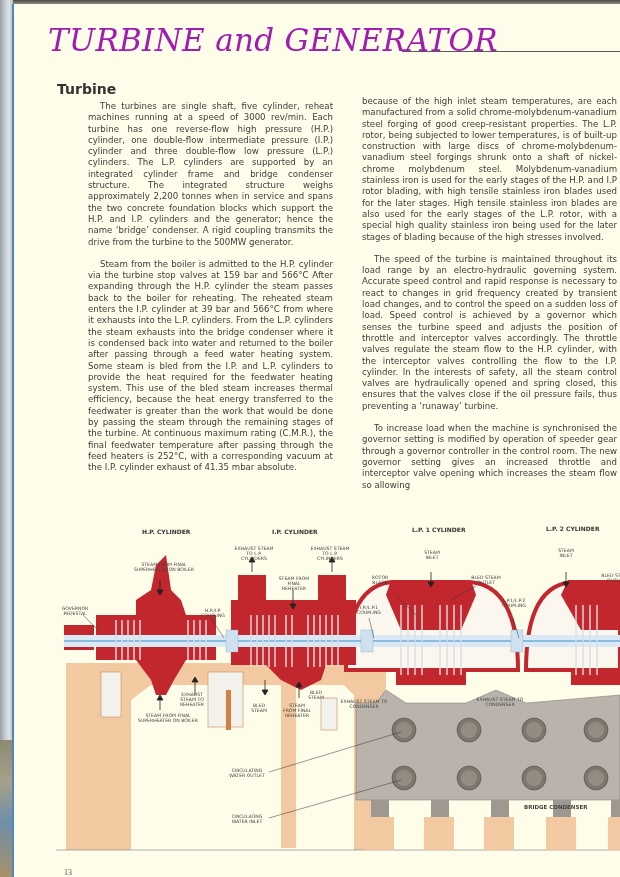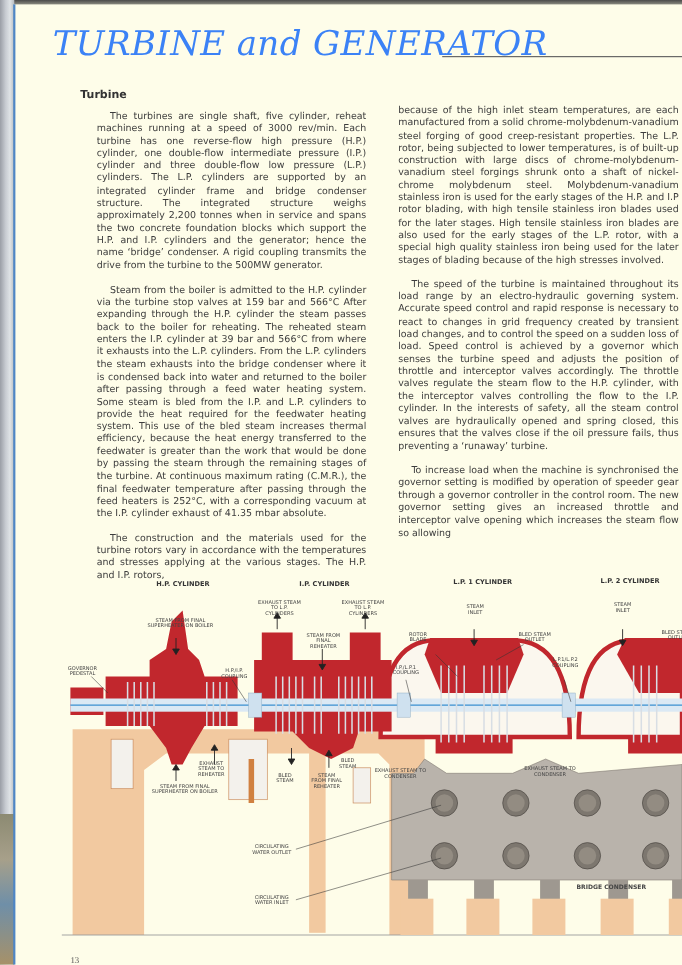--- a/index.html
+++ b/index.html
@@ -7,24 +7,24 @@
   body { position: relative; font-family: "DejaVu Sans", sans-serif; color: #3a3a3a; }
 
   .top-shadow { position: absolute; left: 0; top: 0; width: 620px; height: 4px; background: linear-gradient(#4a4a4a, #8a8a80); }
   .spine { position: absolute; left: 0; top: 0; width: 13px; height: 877px;
     background: linear-gradient(90deg, #9a9ea6 0%, #c8ccd2 40%, #dfe3e6 70%, #b7bcc0 100%); }
   .spine-line { position: absolute; left: 12px; top: 4px; width: 2px; height: 873px; background: #4e86c5; }
   .spine-photo { position: absolute; left: 0; top: 740px; width: 13px; height: 137px;
     background: linear-gradient(180deg, #8c8a72, #a7a08a 30%, #6f8fa8 60%, #a79168); }
 
   .page-title { position: absolute; left: 48px; top: 22px; font-family: "DejaVu Serif", serif;
-    font-style: italic; font-weight: normal; font-size: 31px; color: #3b82f6; letter-spacing: 0.3px; white-space: nowrap; }
+    font-style: italic; font-weight: normal; font-size: 31px; color: #a21caf; letter-spacing: 0.3px; white-space: nowrap; }
   .title-rule { position: absolute; left: 402px; top: 51px; width: 218px; height: 1px; background: #5a5a5a; }
 
-  .section-heading { position: absolute; left: 57px; top: 81px; font-size: 10px; font-weight: bold; color: #333; margin-left: 16px; }
+  .section-heading { position: absolute; left: 57px; top: 81px; font-size: 14px; font-weight: bold; color: #333; }
 
   .col { position: absolute; font-size: 8.6px; line-height: 11.3px; color: #3d3d3d; text-align: justify; }
   .col p { text-indent: 12px; margin-bottom: 11px; }
   .col p.cont { text-indent: 0; }
   .col-left { left: 57px; top: 101px; width: 245px; margin-left: 31px; }
   .col-right { left: 362px; top: 96px; width: 255px; }
 
   .diagram { position: absolute; left: 56px; top: 520px; width: 564px; height: 340px; }
   .label { position: absolute; font-size: 4.6px; line-height: 5.2px; text-align: center; color: #444; text-transform: uppercase; white-space: nowrap; }
   .cyl-title { position: absolute; font-size: 6px; font-weight: bold; color: #333; white-space: nowrap; }
@@ -39,21 +39,20 @@
 <div class="spine-line"></div>
 
 <h1 class="page-title">TURBINE and GENERATOR</h1>
 <div class="title-rule"></div>
 
 <h2 class="section-heading">Turbine</h2>
 
 <div class="col col-left">
   <p>The turbines are single shaft, five cylinder, reheat machines running at a speed of 3000 rev/min. Each turbine has one reverse-flow high pressure (H.P.) cylinder, one double-flow intermediate pressure (I.P.) cylinder and three double-flow low pressure (L.P.) cylinders. The L.P. cylinders are supported by an integrated cylinder frame and bridge condenser structure. The integrated structure weighs approximately 2,200 tonnes when in service and spans the two concrete foundation blocks which support the H.P. and I.P. cylinders and the generator; hence the name ‘bridge’ condenser. A rigid coupling transmits the drive from the turbine to the 500MW generator.</p>
   <p>Steam from the boiler is admitted to the H.P. cylinder via the turbine stop valves at 159 bar and 566°C After expanding through the H.P. cylinder the steam passes back to the boiler for reheating. The reheated steam enters the I.P. cylinder at 39 bar and 566°C from where it exhausts into the L.P. cylinders. From the L.P. cylinders the steam exhausts into the bridge condenser where it is condensed back into water and returned to the boiler after passing through a feed water heating system. Some steam is bled from the I.P. and L.P. cylinders to provide the heat required for the feedwater heating system. This use of the bled steam increases thermal efficiency, because the heat energy transferred to the feedwater is greater than the work that would be done by passing the steam through the remaining stages of the turbine. At continuous maximum rating (C.M.R.), the final feedwater temperature after passing through the feed heaters is 252°C, with a corresponding vacuum at the I.P. cylinder exhaust of 41.35 mbar absolute.</p>
-  <p>The construction and the materials used for the turbine rotors vary in accordance with the temperatures and stresses applying at the various stages. The H.P. and I.P. rotors,</p>
 </div>
 
 <div class="col col-right">
   <p class="cont">because of the high inlet steam temperatures, are each manufactured from a solid chrome-molybdenum-vanadium steel forging of good creep-resistant properties. The L.P. rotor, being subjected to lower temperatures, is of built-up construction with large discs of chrome-molybdenum-vanadium steel forgings shrunk onto a shaft of nickel-chrome molybdenum steel. Molybdenum-vanadium stainless iron is used for the early stages of the H.P. and I.P rotor blading, with high tensile stainless iron blades used for the later stages. High tensile stainless iron blades are also used for the early stages of the L.P. rotor, with a special high quality stainless iron being used for the later stages of blading because of the high stresses involved.</p>
   <p>The speed of the turbine is maintained throughout its load range by an electro-hydraulic governing system. Accurate speed control and rapid response is necessary to react to changes in grid frequency created by transient load changes, and to control the speed on a sudden loss of load. Speed control is achieved by a governor which senses the turbine speed and adjusts the position of throttle and interceptor valves accordingly. The throttle valves regulate the steam flow to the H.P. cylinder, with the interceptor valves controlling the flow to the I.P. cylinder. In the interests of safety, all the steam control valves are hydraulically opened and spring closed, this ensures that the valves close if the oil pressure fails, thus preventing a ‘runaway’ turbine.</p>
   <p>To increase load when the machine is synchronised the governor setting is modified by operation of speeder gear through a governor controller in the control room. The new governor setting gives an increased throttle and interceptor valve opening which increases the steam flow so allowing</p>
 </div>
 
 <div class="diagram">
   <svg width="564" height="340" viewBox="0 0 564 340">

